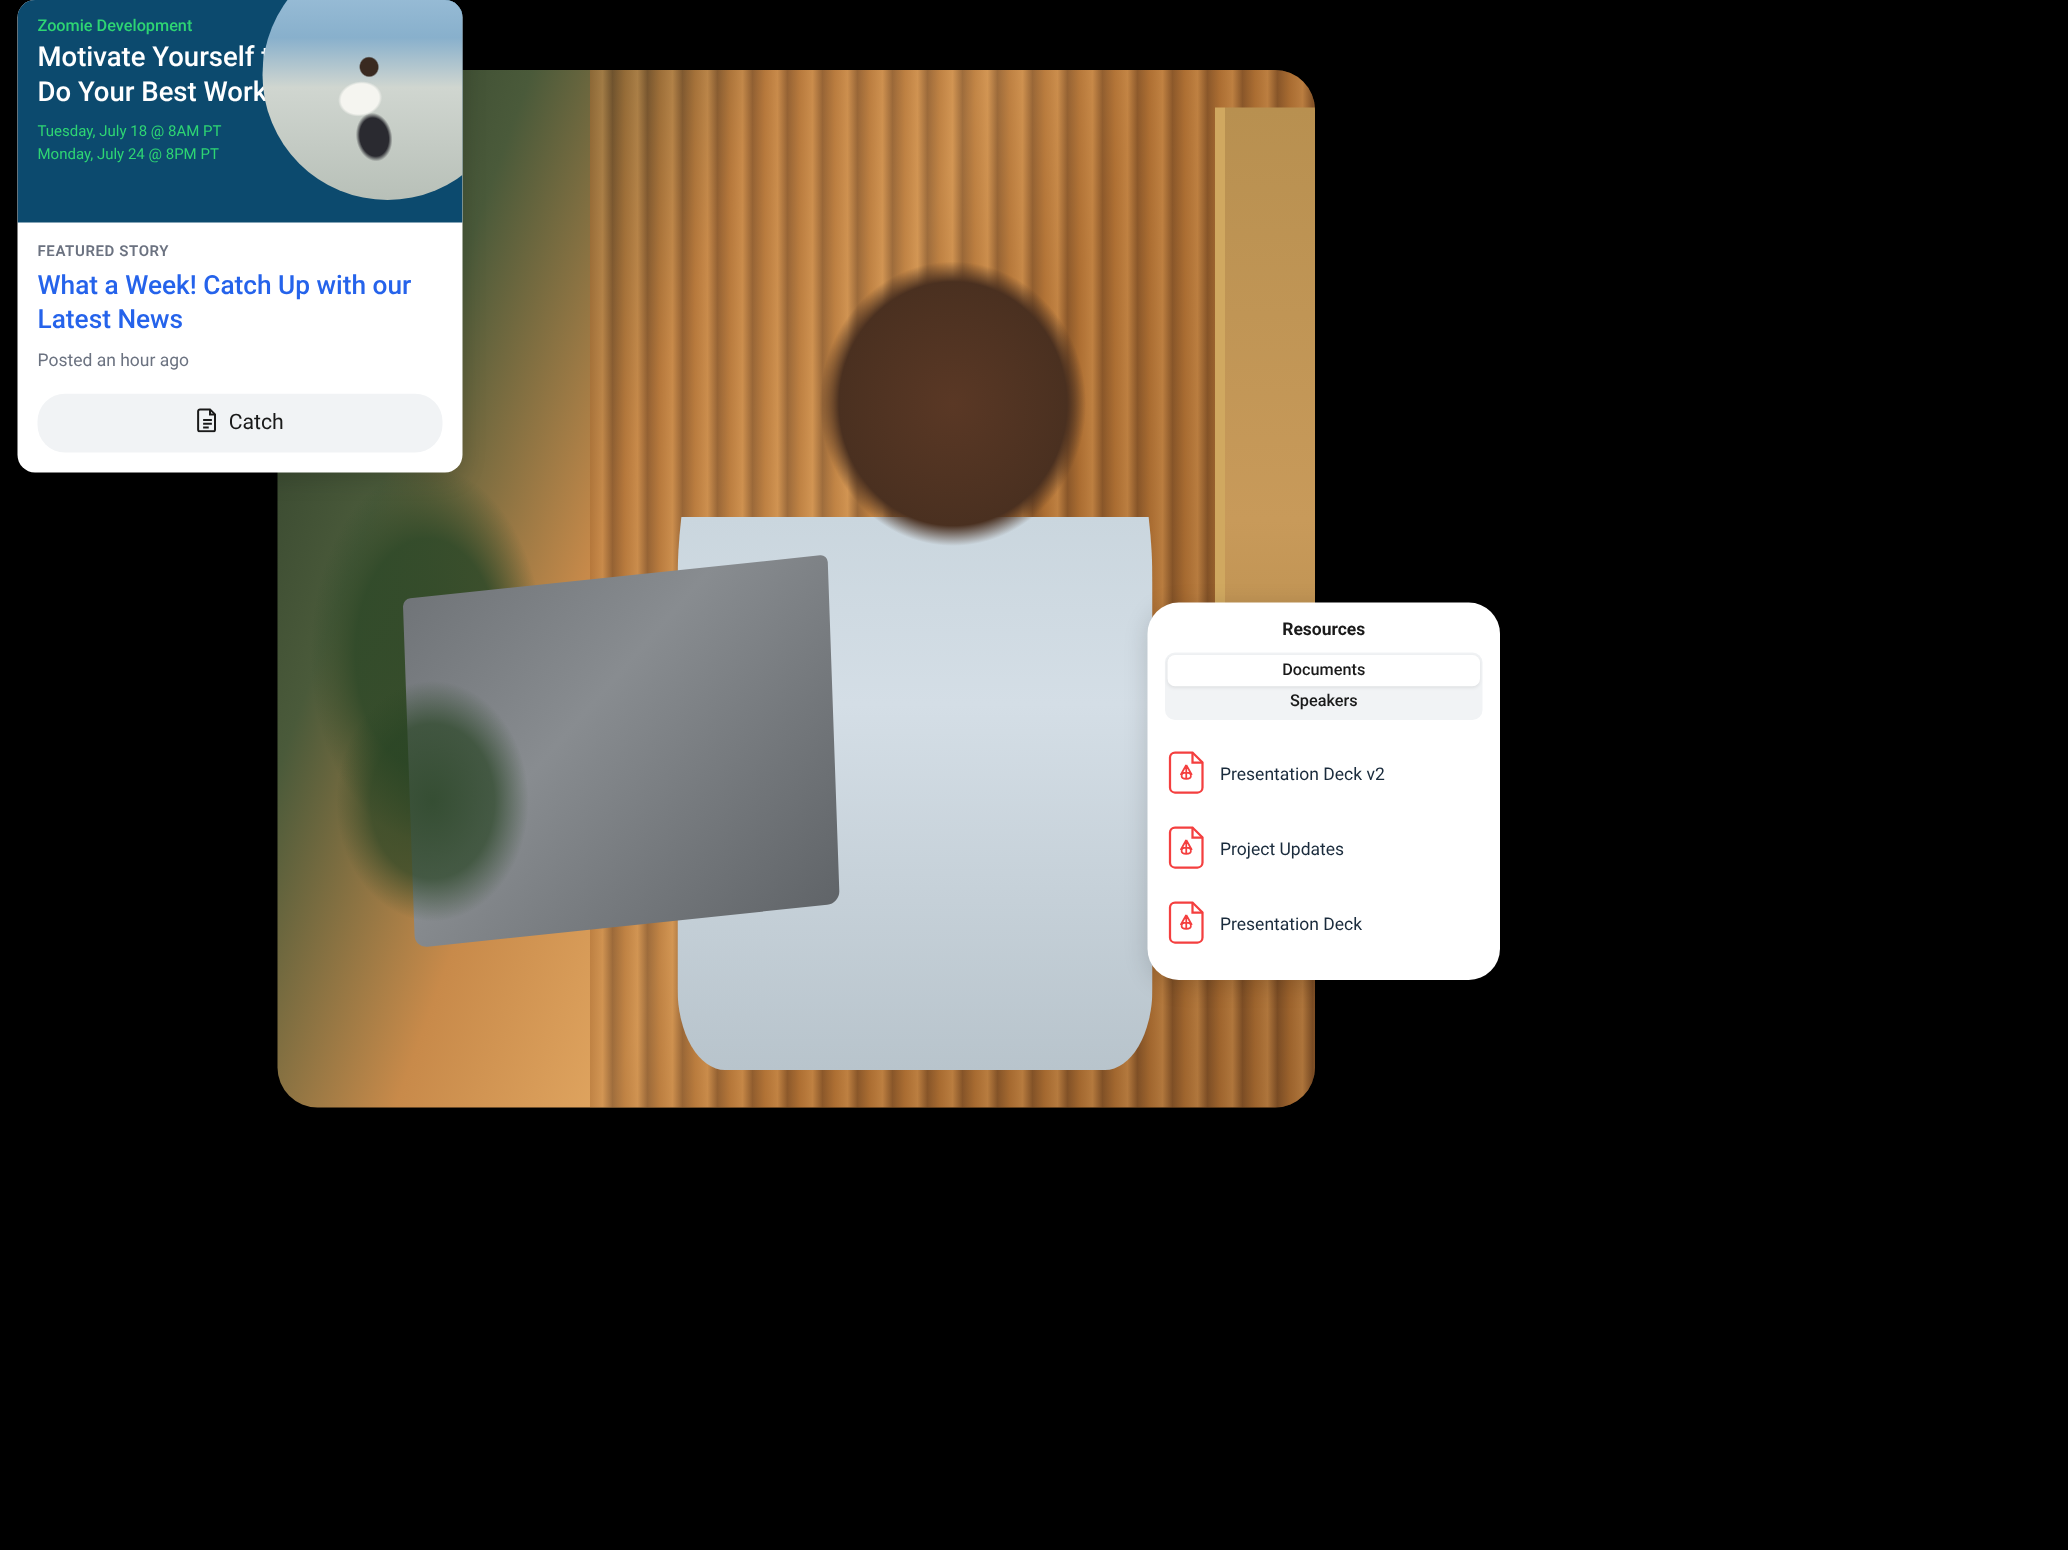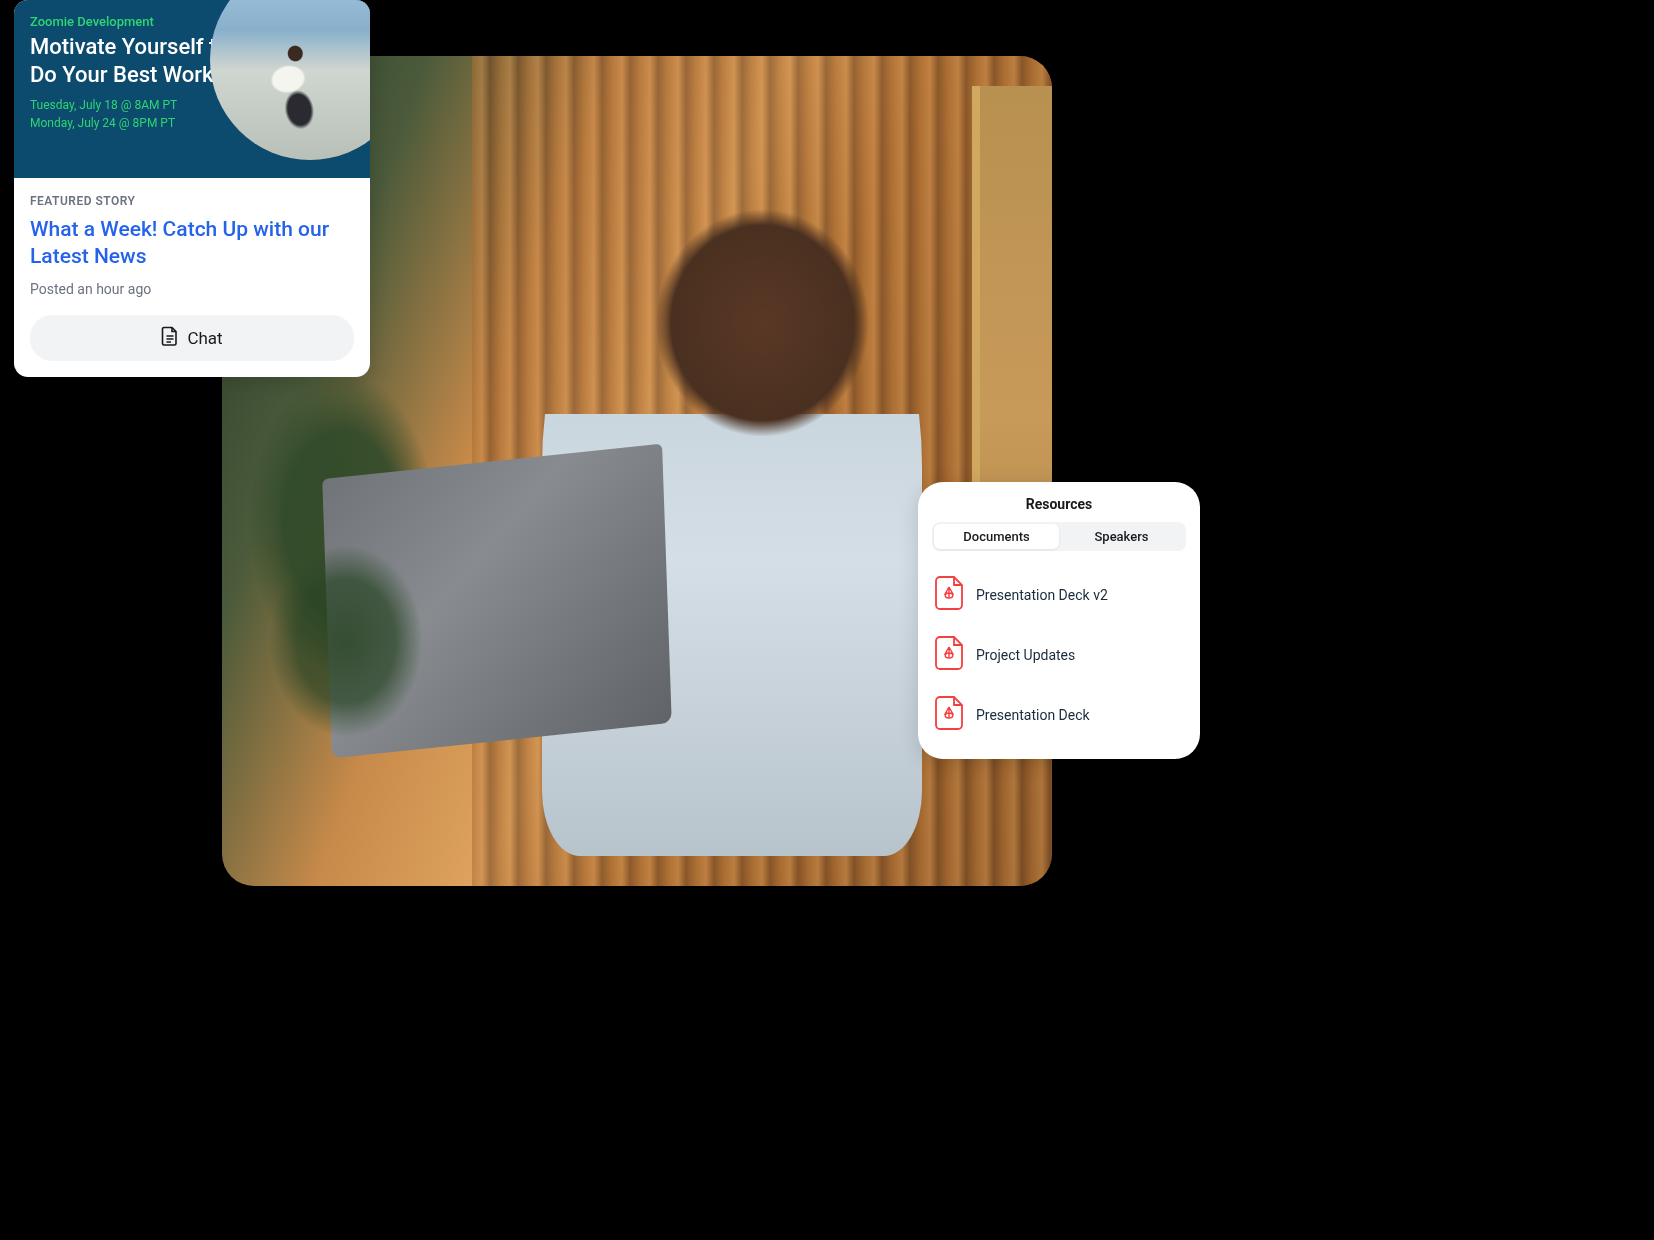--- a/index.html
+++ b/index.html
@@ -227,20 +227,21 @@
       font-weight: 700;
       color: #1a1a1a;
     }
 
     .seg-control {
       margin-top: 10px;
       background: #f1f3f5;
       border-radius: 8px;
       padding: 2px;
       display: flex;
+      flex-direction: column;
     }
 
     .seg-item {
       flex: 1;
       text-align: center;
       padding: 5px 0;
       font-size: 13px;
       font-weight: 500;
       border-radius: 6px;
       cursor: pointer;
@@ -304,21 +305,21 @@
     <button class="news-button">
       <span>
         <svg class="doc-icon-svg" viewBox="0 0 18 20" fill="none" stroke="#1a1a1a" stroke-width="1.6">
           <path d="M3 1.5 h8 l4 4 v12 a1.5 1.5 0 0 1 -1.5 1.5 h-10.5 a1.5 1.5 0 0 1 -1.5 -1.5 v-14.5 a1.5 1.5 0 0 1 1.5 -1.5 z"></path>
           <path d="M11 1.5 v4 h4"></path>
           <line x1="5.5" y1="10" x2="12.5" y2="10"></line>
           <line x1="5.5" y1="13" x2="12.5" y2="13"></line>
           <line x1="5.5" y1="16" x2="10" y2="16"></line>
         </svg>
       </span>
-      <span>Chat</span>
+      <span>Catch</span>
     </button>
   </div>
 </div>
 
 <div class="resources-panel">
   <div class="resources-title">Resources</div>
   <div class="seg-control">
     <div class="seg-item active">Documents</div>
     <div class="seg-item">Speakers</div>
   </div>

